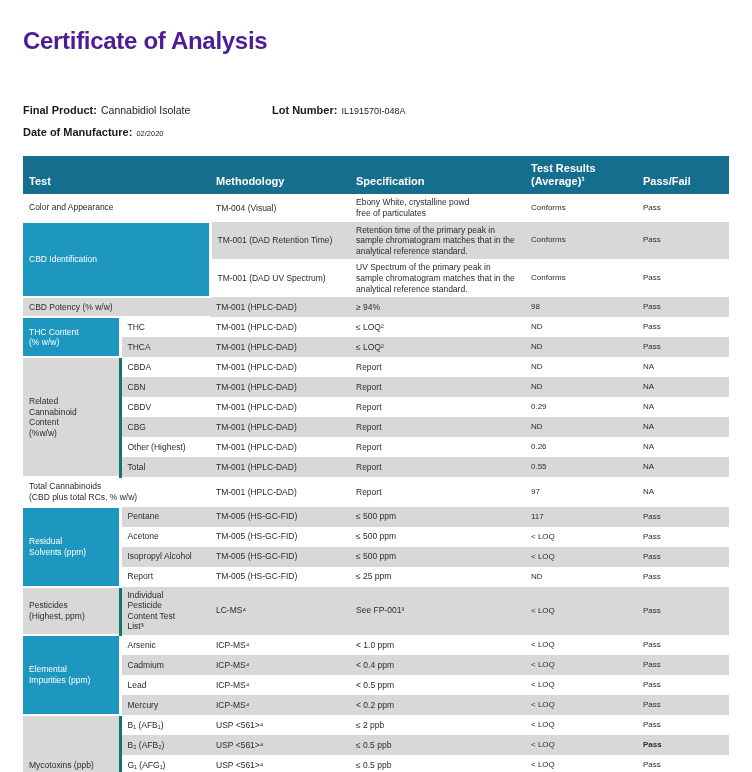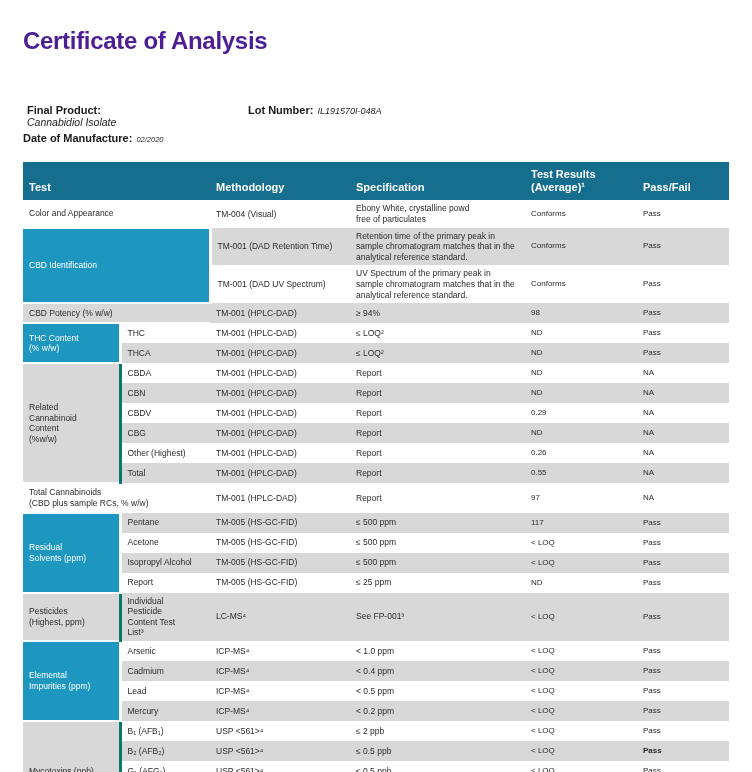--- a/index.html
+++ b/index.html
@@ -10,25 +10,25 @@
   }
   .page { padding:0 23px; }
 
   .title {
     font-size:24px; font-weight:bold; color:#4c1d95;
     margin:27px 0 0 0; letter-spacing:-0.3px;
   }
 
   .meta-row { display:flex; align-items:baseline; margin-top:15px; }
   .meta-pair { display:flex; align-items:baseline; }
-  .fp-pair { width:225px;flex-direction:column; }
+  .fp-pair { width:249px; }
   .meta-label { font-weight:bold; font-size:11px; color:#1a1a1a; white-space:nowrap; }
-  .meta-value { font-size:10.5px; margin-left:4px; color:#222; white-space:nowrap;font-style:italic; }
+  .meta-value { font-size:10.5px; margin-left:4px; color:#222; white-space:nowrap; }
   .lot-value { font-size:9px;margin-top:36px; }
-  .date-row { margin-top:4px;text-align:center; }
+  .date-row { margin-top:10px;text-align:center; }
   .date-value { font-size:7.5px; }
 
   table.coa {
     border-collapse:collapse; table-layout:fixed;
     width:706px; margin-top:18px;
   }
   thead th {
     background:var(--header-teal); color:#fff;
     font-size:11px; font-weight:bold; text-align:left;
     vertical-align:bottom; padding:6px 6px 7px 6px; height:32px;
@@ -188,21 +188,21 @@
         </tr>
         <tr class="shade-g">
           <td class="c-sub">Total</td>
           <td class="c-method">TM-001 (HPLC-DAD)</td>
           <td class="c-spec">Report</td>
           <td class="c-result">0.55</td>
           <td class="c-pass">NA</td>
         </tr>
         <tr class="shade-w">
           <td class="group-plain" colspan="2">Total Cannabinoids
-(CBD plus sample RCs, % w/w)</td>
+(CBD plus total RCs, % w/w)</td>
           <td class="c-method">TM-001 (HPLC-DAD)</td>
           <td class="c-spec">Report</td>
           <td class="c-result">97</td>
           <td class="c-pass">NA</td>
         </tr>
         <tr class="shade-g">
           <td class="group-teal" rowspan="4">Residual
 Solvents (ppm)</td>
           <td class="c-sub">Pentane</td>
           <td class="c-method">TM-005 (HS-GC-FID)</td>

